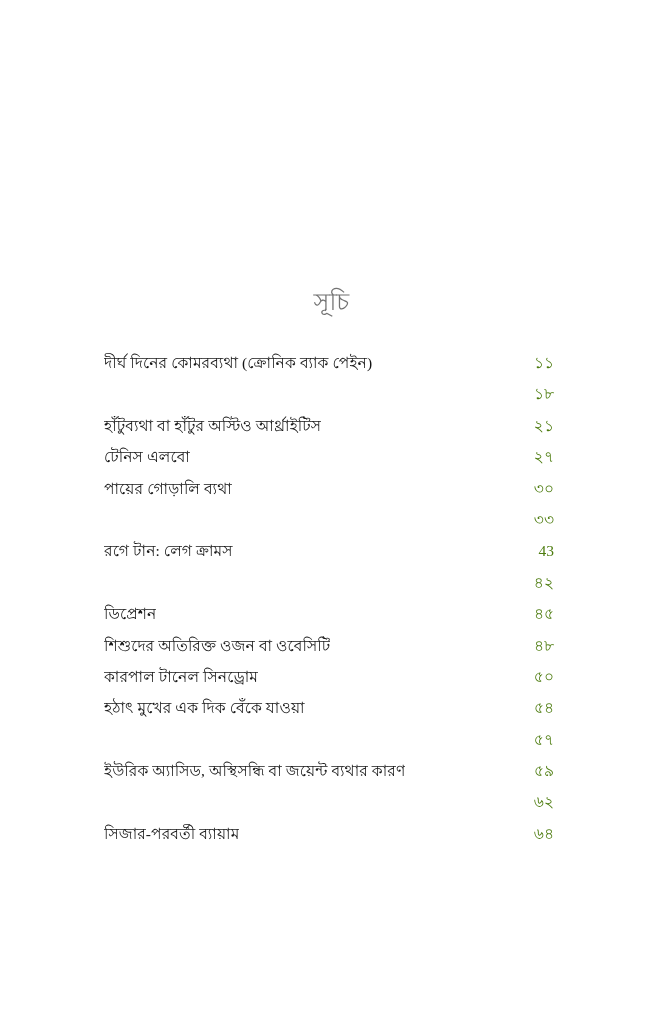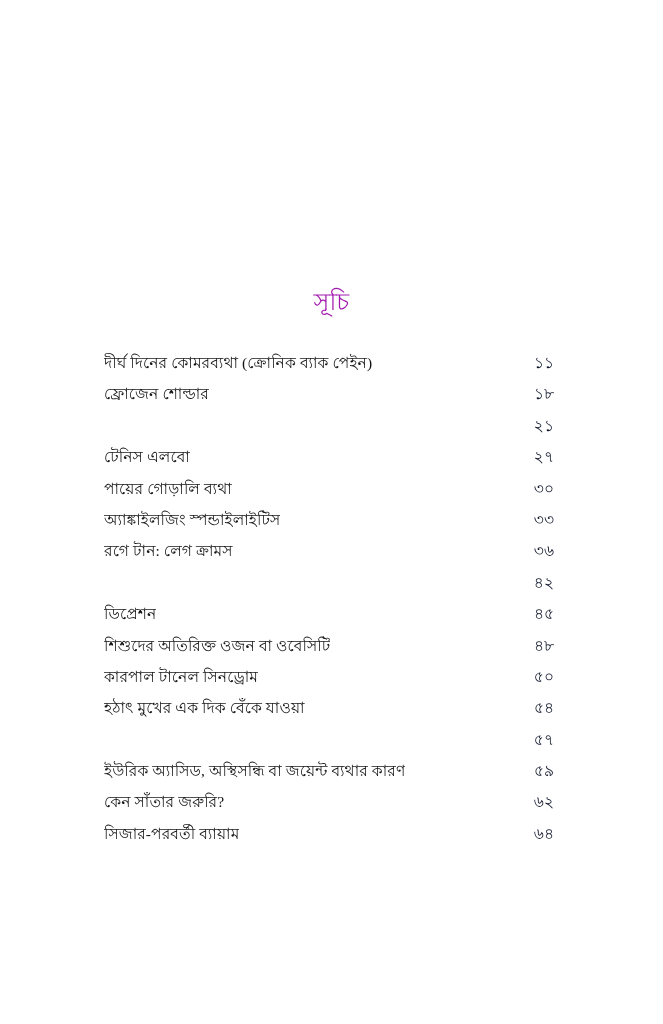--- a/index.html
+++ b/index.html
@@ -28,21 +28,21 @@
   .toc-title {
     position: absolute;
     top: 286px;
     left: 0;
     width: 663px;
     text-align: center;
     font-family: "Liberation Serif", "DejaVu Serif", serif;
     font-size: 24px;
     line-height: 32px;
     letter-spacing: 0.2px;
-    color: #a21caf;
+    color: #737373;
     font-weight: 400;
   }
 
   
   .toc-list {
     position: absolute;
     top: 347px;
     left: 104px;
     width: 450px;
   }
@@ -59,21 +59,21 @@
   .toc-label {
     font-size: 15.5px;
     color: #151515;
     letter-spacing: 0.1px;
     flex: 0 1 auto;
     overflow: hidden;
   }
 
   .toc-page {
     font-size: 15.5px;
-    color: #0f172a;
+    color: #4d7c0f;
     flex: 0 0 auto;
     min-width: 28px;
     text-align: right;
   }
 
   .toc-gap {
     flex: 1 1 auto;
   }
 </style>
 </head>
@@ -84,47 +84,46 @@
   <div class="toc-title">সূচি</div>
 
   <div class="toc-list">
 
   <div class="toc-row">
         <span class="toc-label">দীর্ঘ দিনের কোমরব্যথা (ক্রোনিক ব্যাক পেইন)</span>
         <span class="toc-gap"></span>
         <span class="toc-page">১১</span>
       </div>
       <div class="toc-row">
-        <span class="toc-label">ফ্রোজেন শোল্ডার</span>
         <span class="toc-gap"></span>
         <span class="toc-page">১৮</span>
       </div>
       <div class="toc-row">
+        <span class="toc-label">হাঁটুব্যথা বা হাঁটুর অস্টিও আর্থ্রাইটিস</span>
         <span class="toc-gap"></span>
         <span class="toc-page">২১</span>
       </div>
       <div class="toc-row">
         <span class="toc-label">টেনিস এলবো</span>
         <span class="toc-gap"></span>
         <span class="toc-page">২৭</span>
       </div>
       <div class="toc-row">
         <span class="toc-label">পায়ের গোড়ালি ব্যথা</span>
         <span class="toc-gap"></span>
         <span class="toc-page">৩০</span>
       </div>
       <div class="toc-row">
-        <span class="toc-label">অ্যাঙ্কাইলজিং স্পন্ডাইলাইটিস</span>
         <span class="toc-gap"></span>
         <span class="toc-page">৩৩</span>
       </div>
       <div class="toc-row">
         <span class="toc-label">রগে টান: লেগ ক্রামস</span>
         <span class="toc-gap"></span>
-        <span class="toc-page">৩৬</span>
+        <span class="toc-page">43</span>
       </div>
       <div class="toc-row">
         <span class="toc-gap"></span>
         <span class="toc-page">৪২</span>
       </div>
       <div class="toc-row">
         <span class="toc-label">ডিপ্রেশন</span>
         <span class="toc-gap"></span>
         <span class="toc-page">৪৫</span>
       </div>
@@ -146,21 +145,20 @@
       <div class="toc-row">
         <span class="toc-gap"></span>
         <span class="toc-page">৫৭</span>
       </div>
       <div class="toc-row">
         <span class="toc-label">ইউরিক অ্যাসিড, অস্থিসন্ধি বা জয়েন্ট ব্যথার কারণ</span>
         <span class="toc-gap"></span>
         <span class="toc-page">৫৯</span>
       </div>
       <div class="toc-row">
-        <span class="toc-label">কেন সাঁতার জরুরি?</span>
         <span class="toc-gap"></span>
         <span class="toc-page">৬২</span>
       </div>
       <div class="toc-row">
         <span class="toc-label">সিজার-পরবর্তী ব্যায়াম</span>
         <span class="toc-gap"></span>
         <span class="toc-page">৬৪</span>
       </div>
     </div>
 

